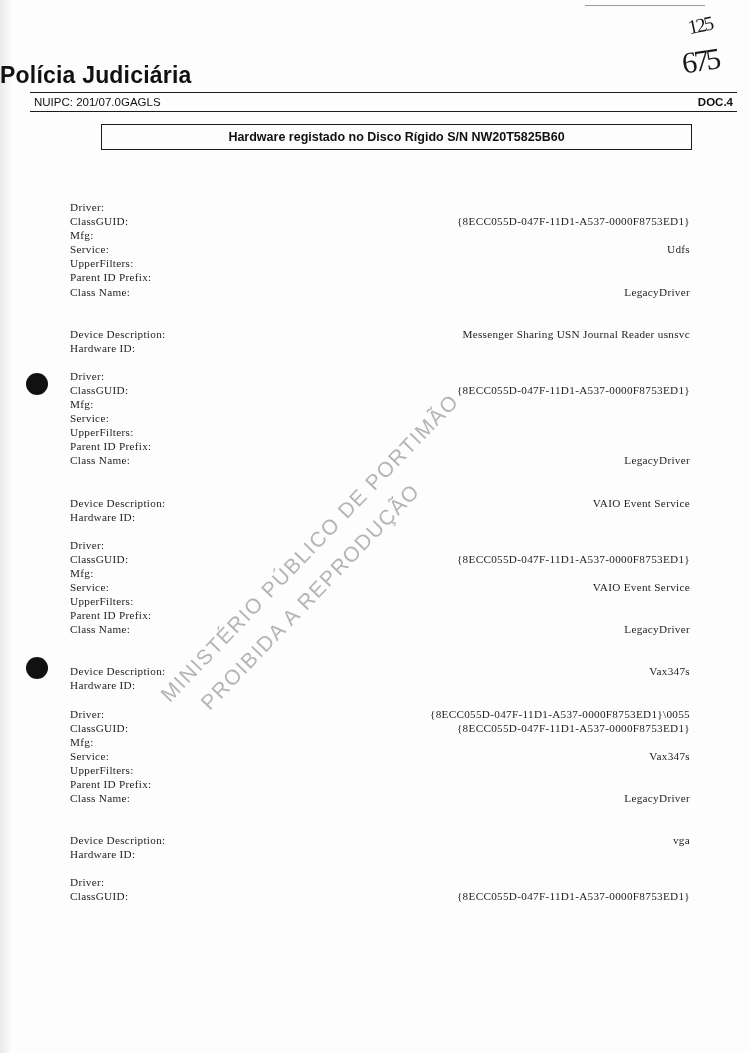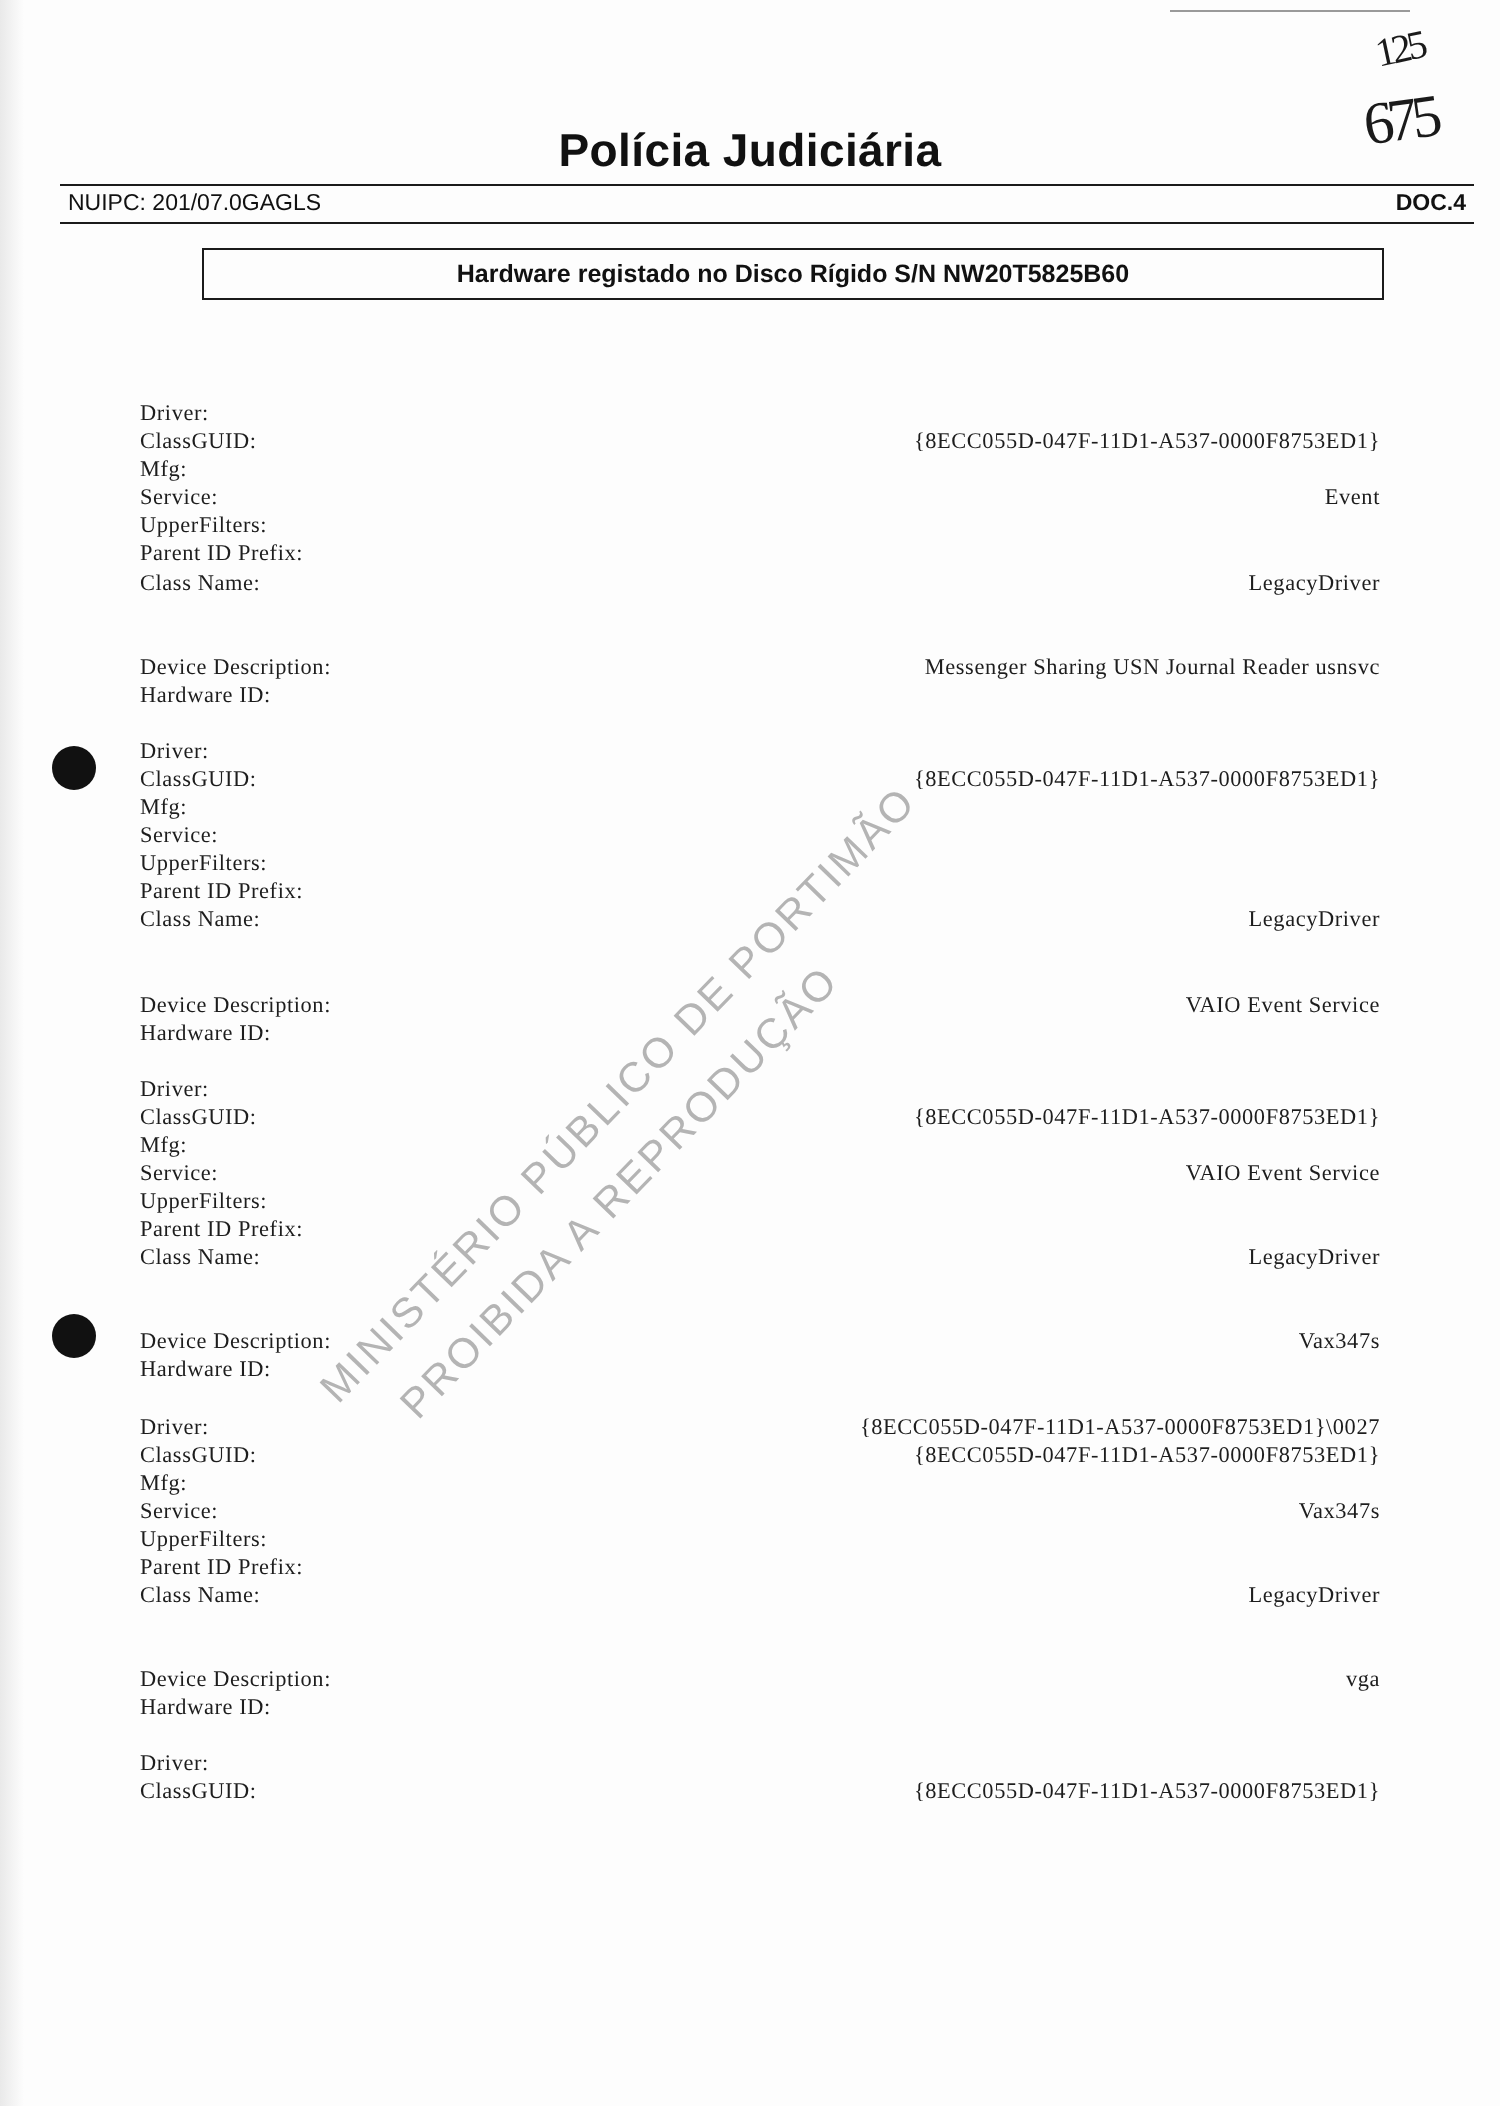--- a/index.html
+++ b/index.html
@@ -51,21 +51,20 @@
     height: 5px;
     border-bottom: 1px solid #9a9a9a;
   }
 
   
   .doc-title {
     position: absolute;
     left: 0;
     right: 0;
     top: 62px;
-    text-align: center;
     font-size: 23px;
     font-weight: bold;
     letter-spacing: 0.2px;
   }
   .meta-row {
     position: absolute;
     left: 30px;
     right: 13px;
     top: 92px;
     height: 20px;
@@ -205,21 +204,21 @@
       <div class="row">
         <span class="lbl">ClassGUID:</span>
         <span class="val">{8ECC055D-047F-11D1-A537-0000F8753ED1}</span>
       </div>
       <div class="row">
         <span class="lbl">Mfg:</span>
         <span class="val"></span>
       </div>
       <div class="row">
         <span class="lbl">Service:</span>
-        <span class="val">Event</span>
+        <span class="val">Udfs</span>
       </div>
       <div class="row">
         <span class="lbl">UpperFilters:</span>
         <span class="val"></span>
       </div>
       <div class="row">
         <span class="lbl">Parent ID Prefix:</span>
         <span class="val"></span>
       </div>
       <div class="row">
@@ -318,21 +317,21 @@
         <span class="lbl">Device Description:</span>
         <span class="val">Vax347s</span>
       </div>
       <div class="row">
         <span class="lbl">Hardware ID:</span>
         <span class="val"></span>
       </div>
       <div class="gap-md"></div>
       <div class="row">
         <span class="lbl">Driver:</span>
-        <span class="val">{8ECC055D-047F-11D1-A537-0000F8753ED1}\0027</span>
+        <span class="val">{8ECC055D-047F-11D1-A537-0000F8753ED1}\0055</span>
       </div>
       <div class="row">
         <span class="lbl">ClassGUID:</span>
         <span class="val">{8ECC055D-047F-11D1-A537-0000F8753ED1}</span>
       </div>
       <div class="row">
         <span class="lbl">Mfg:</span>
         <span class="val"></span>
       </div>
       <div class="row">

